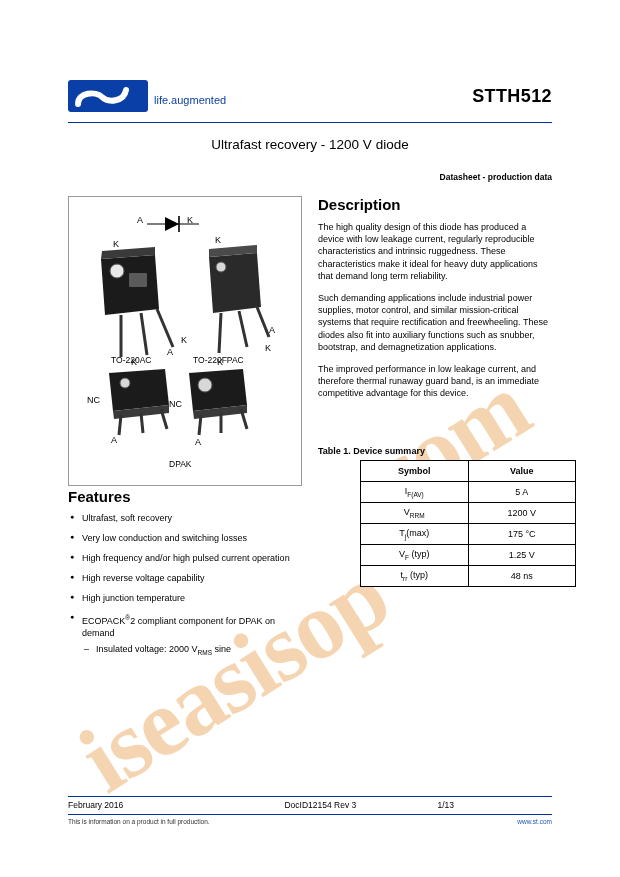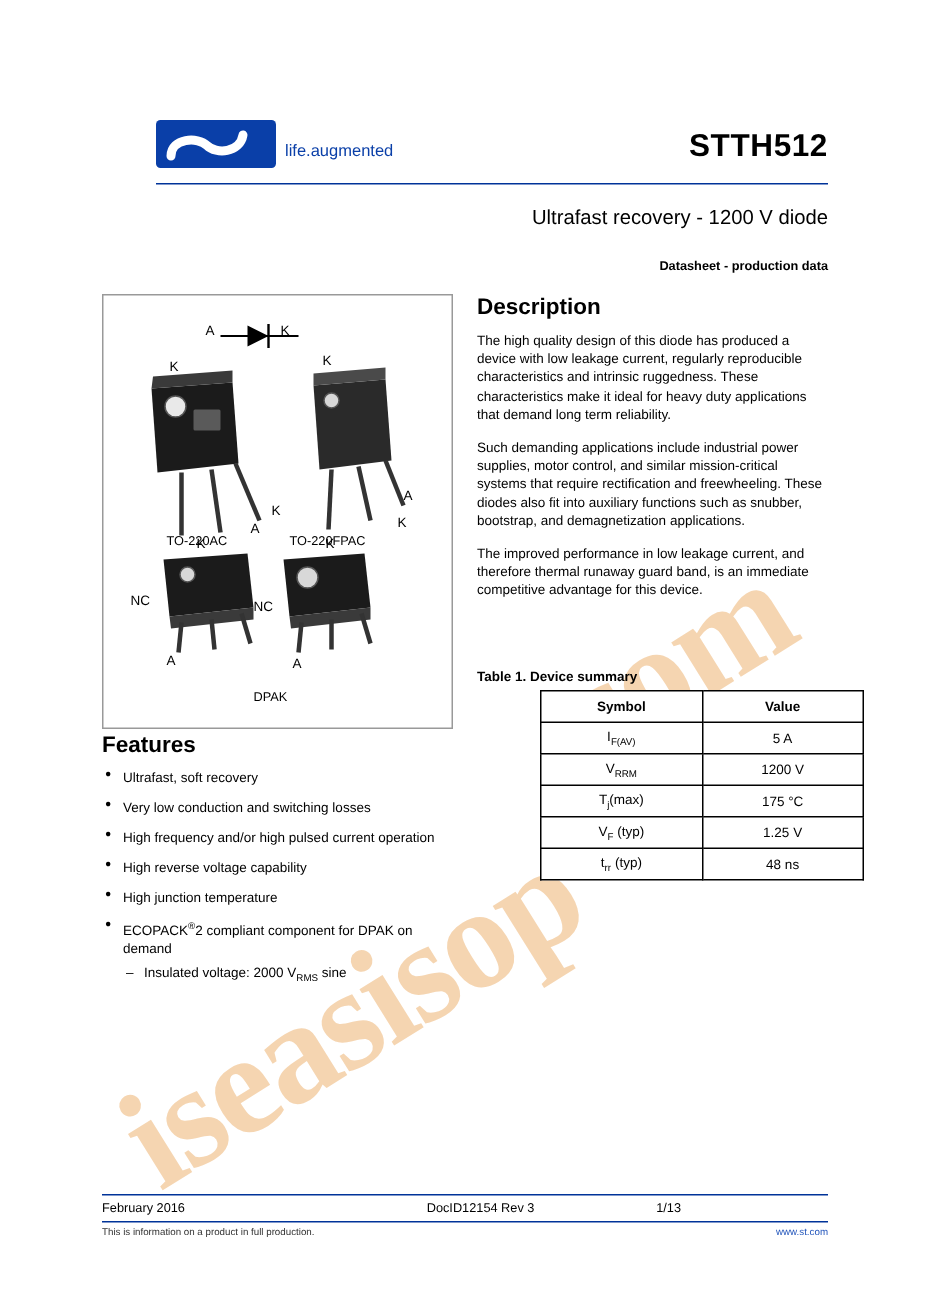--- a/index.html
+++ b/index.html
@@ -54,37 +54,36 @@
     left: 68px;
     top: 78px;
     width: 484px;
   }
   .header-row {
     display: flex;
     align-items: flex-start;
     justify-content: space-between;
     border-bottom: 1px solid #003399;
     padding-bottom: 6px;
-    margin-left: 36px;
   }
   .logo {
     position: relative;
     width: 160px;
     height: 38px;
   }
   .logo svg { display: block; }
   .part-number {
-    font-size: 21px;
+    font-size: 18px;
     font-weight: bold;
     letter-spacing: 0.4px;
     padding-top: 8px;
     color: #000;
   }
   .subtitle {
-    text-align: right;
+    text-align: center;
     font-size: 13.5px;
     margin-top: 14px;
     color: #000;
   }
   .ds-type {
     text-align: right;
     font-size: 8.5px;
     font-weight: bold;
     margin-top: 20px;
     color: #000;

